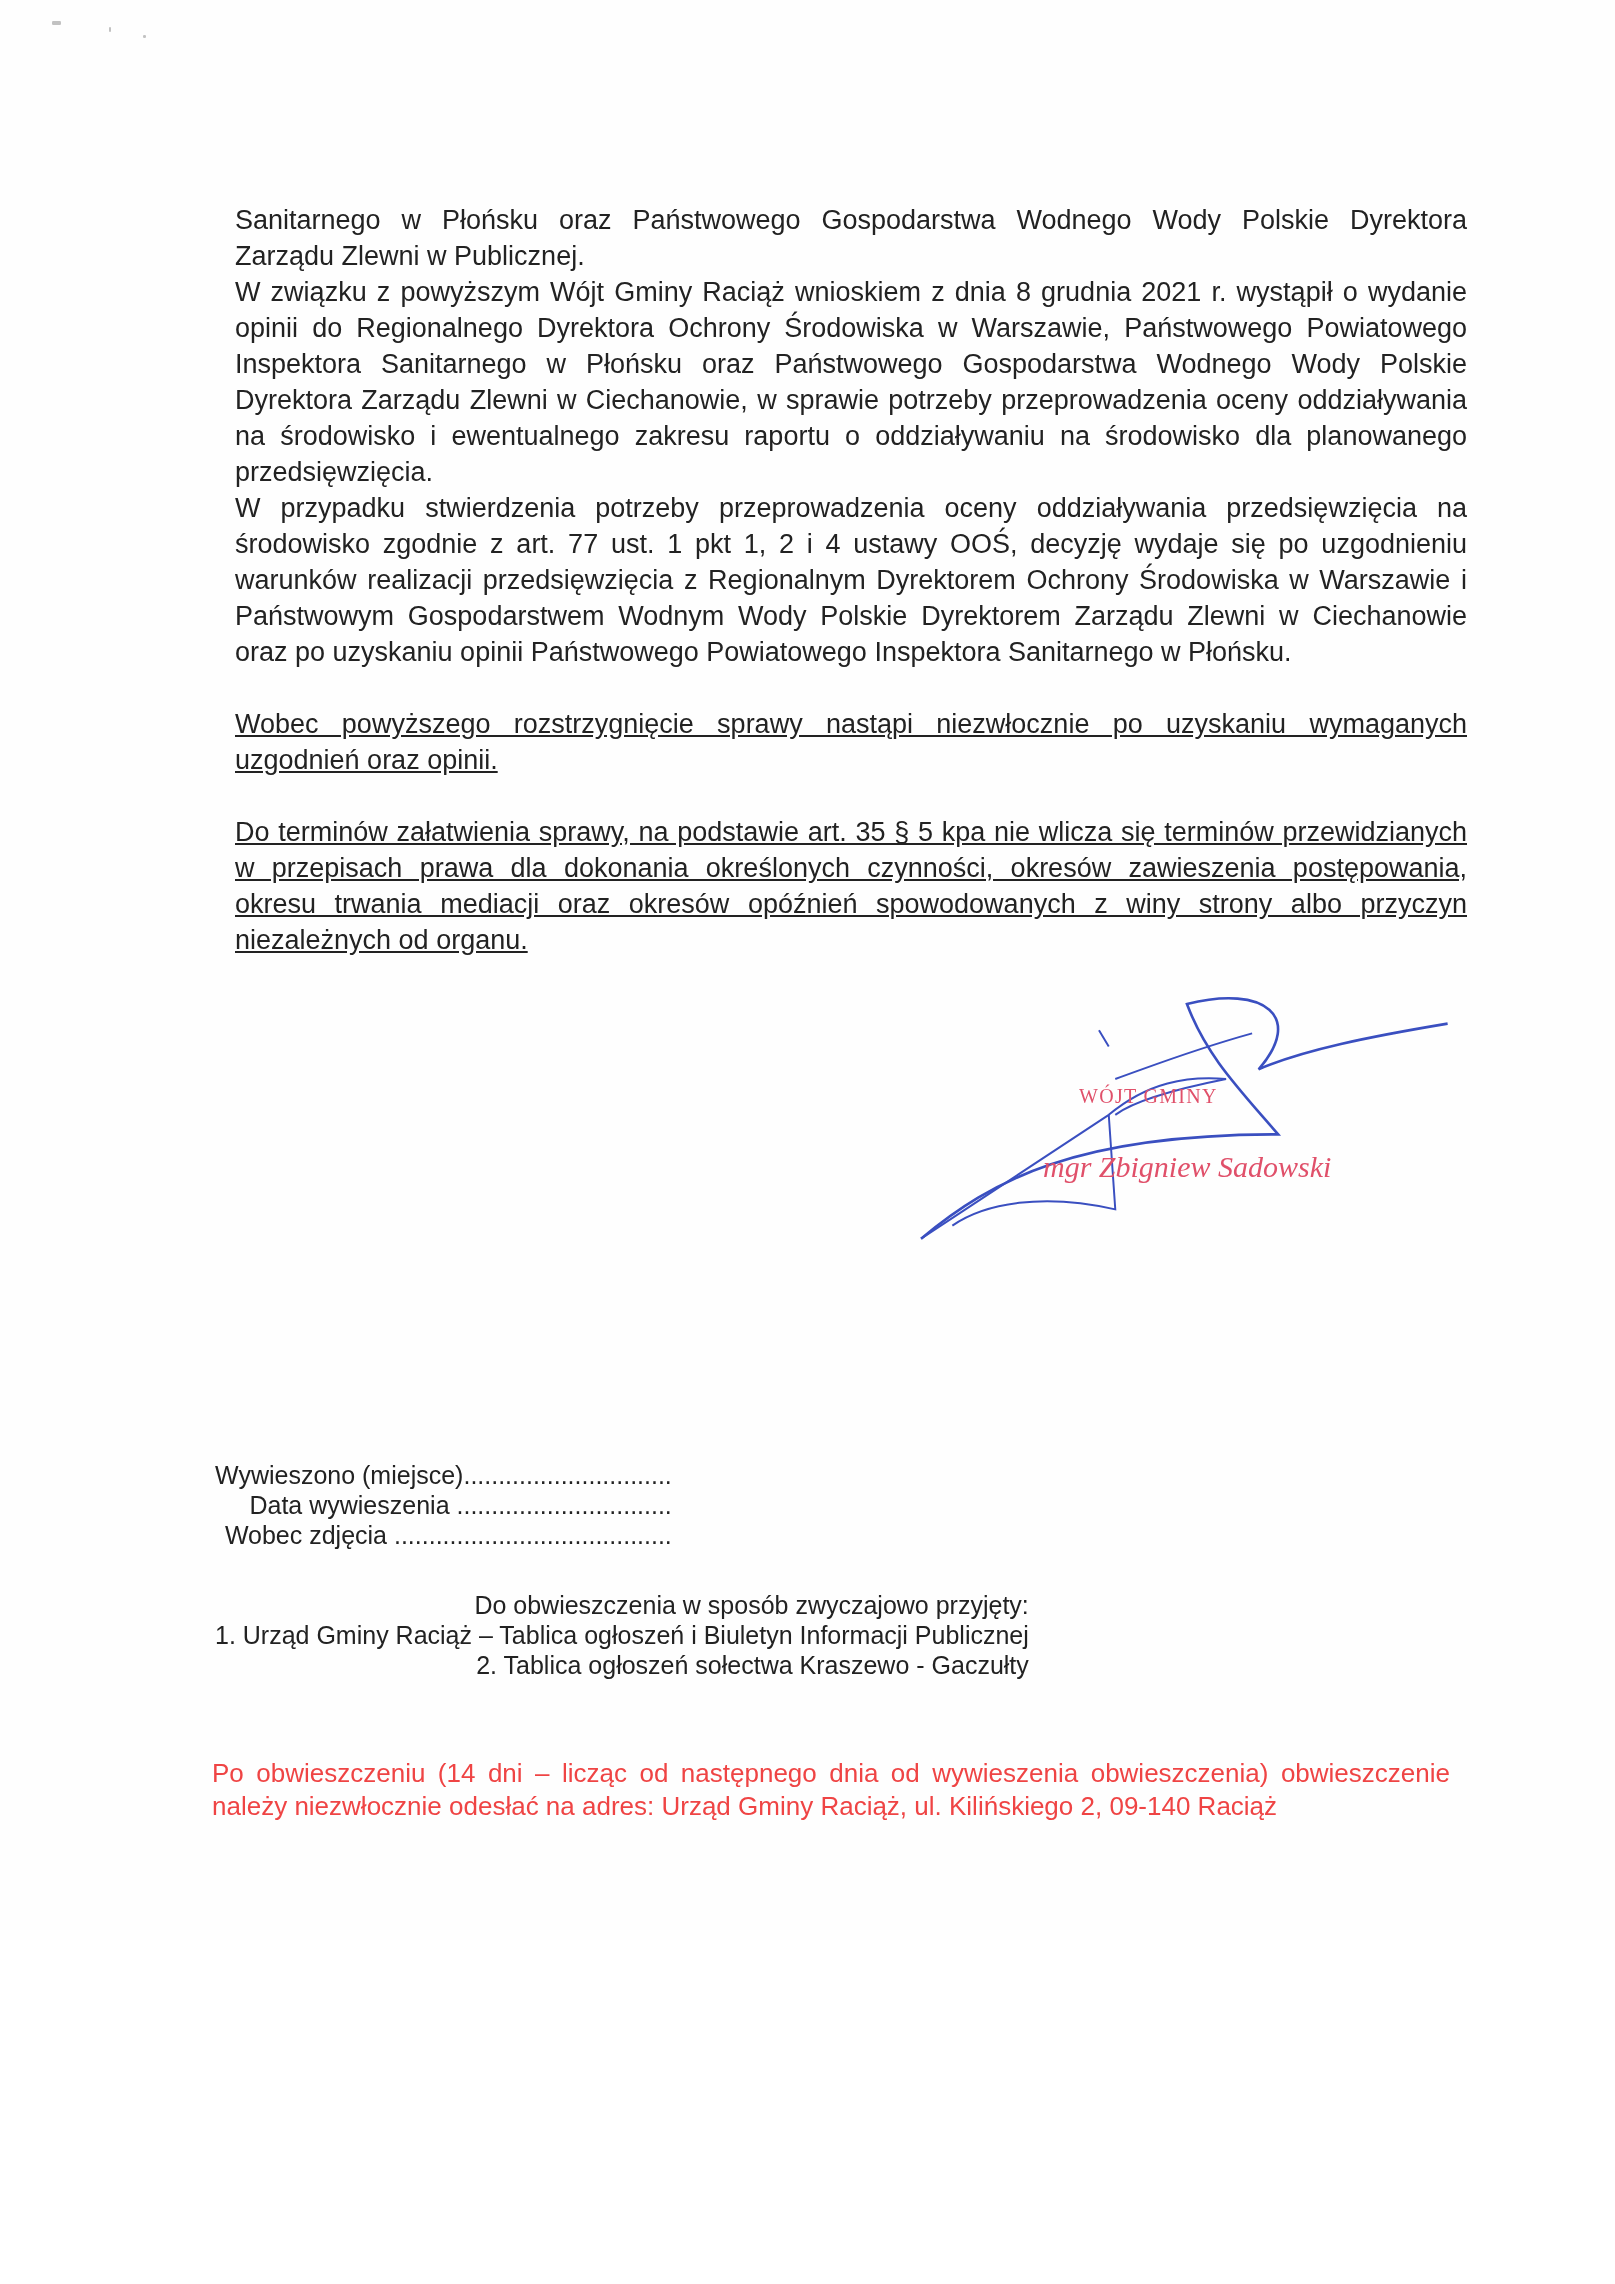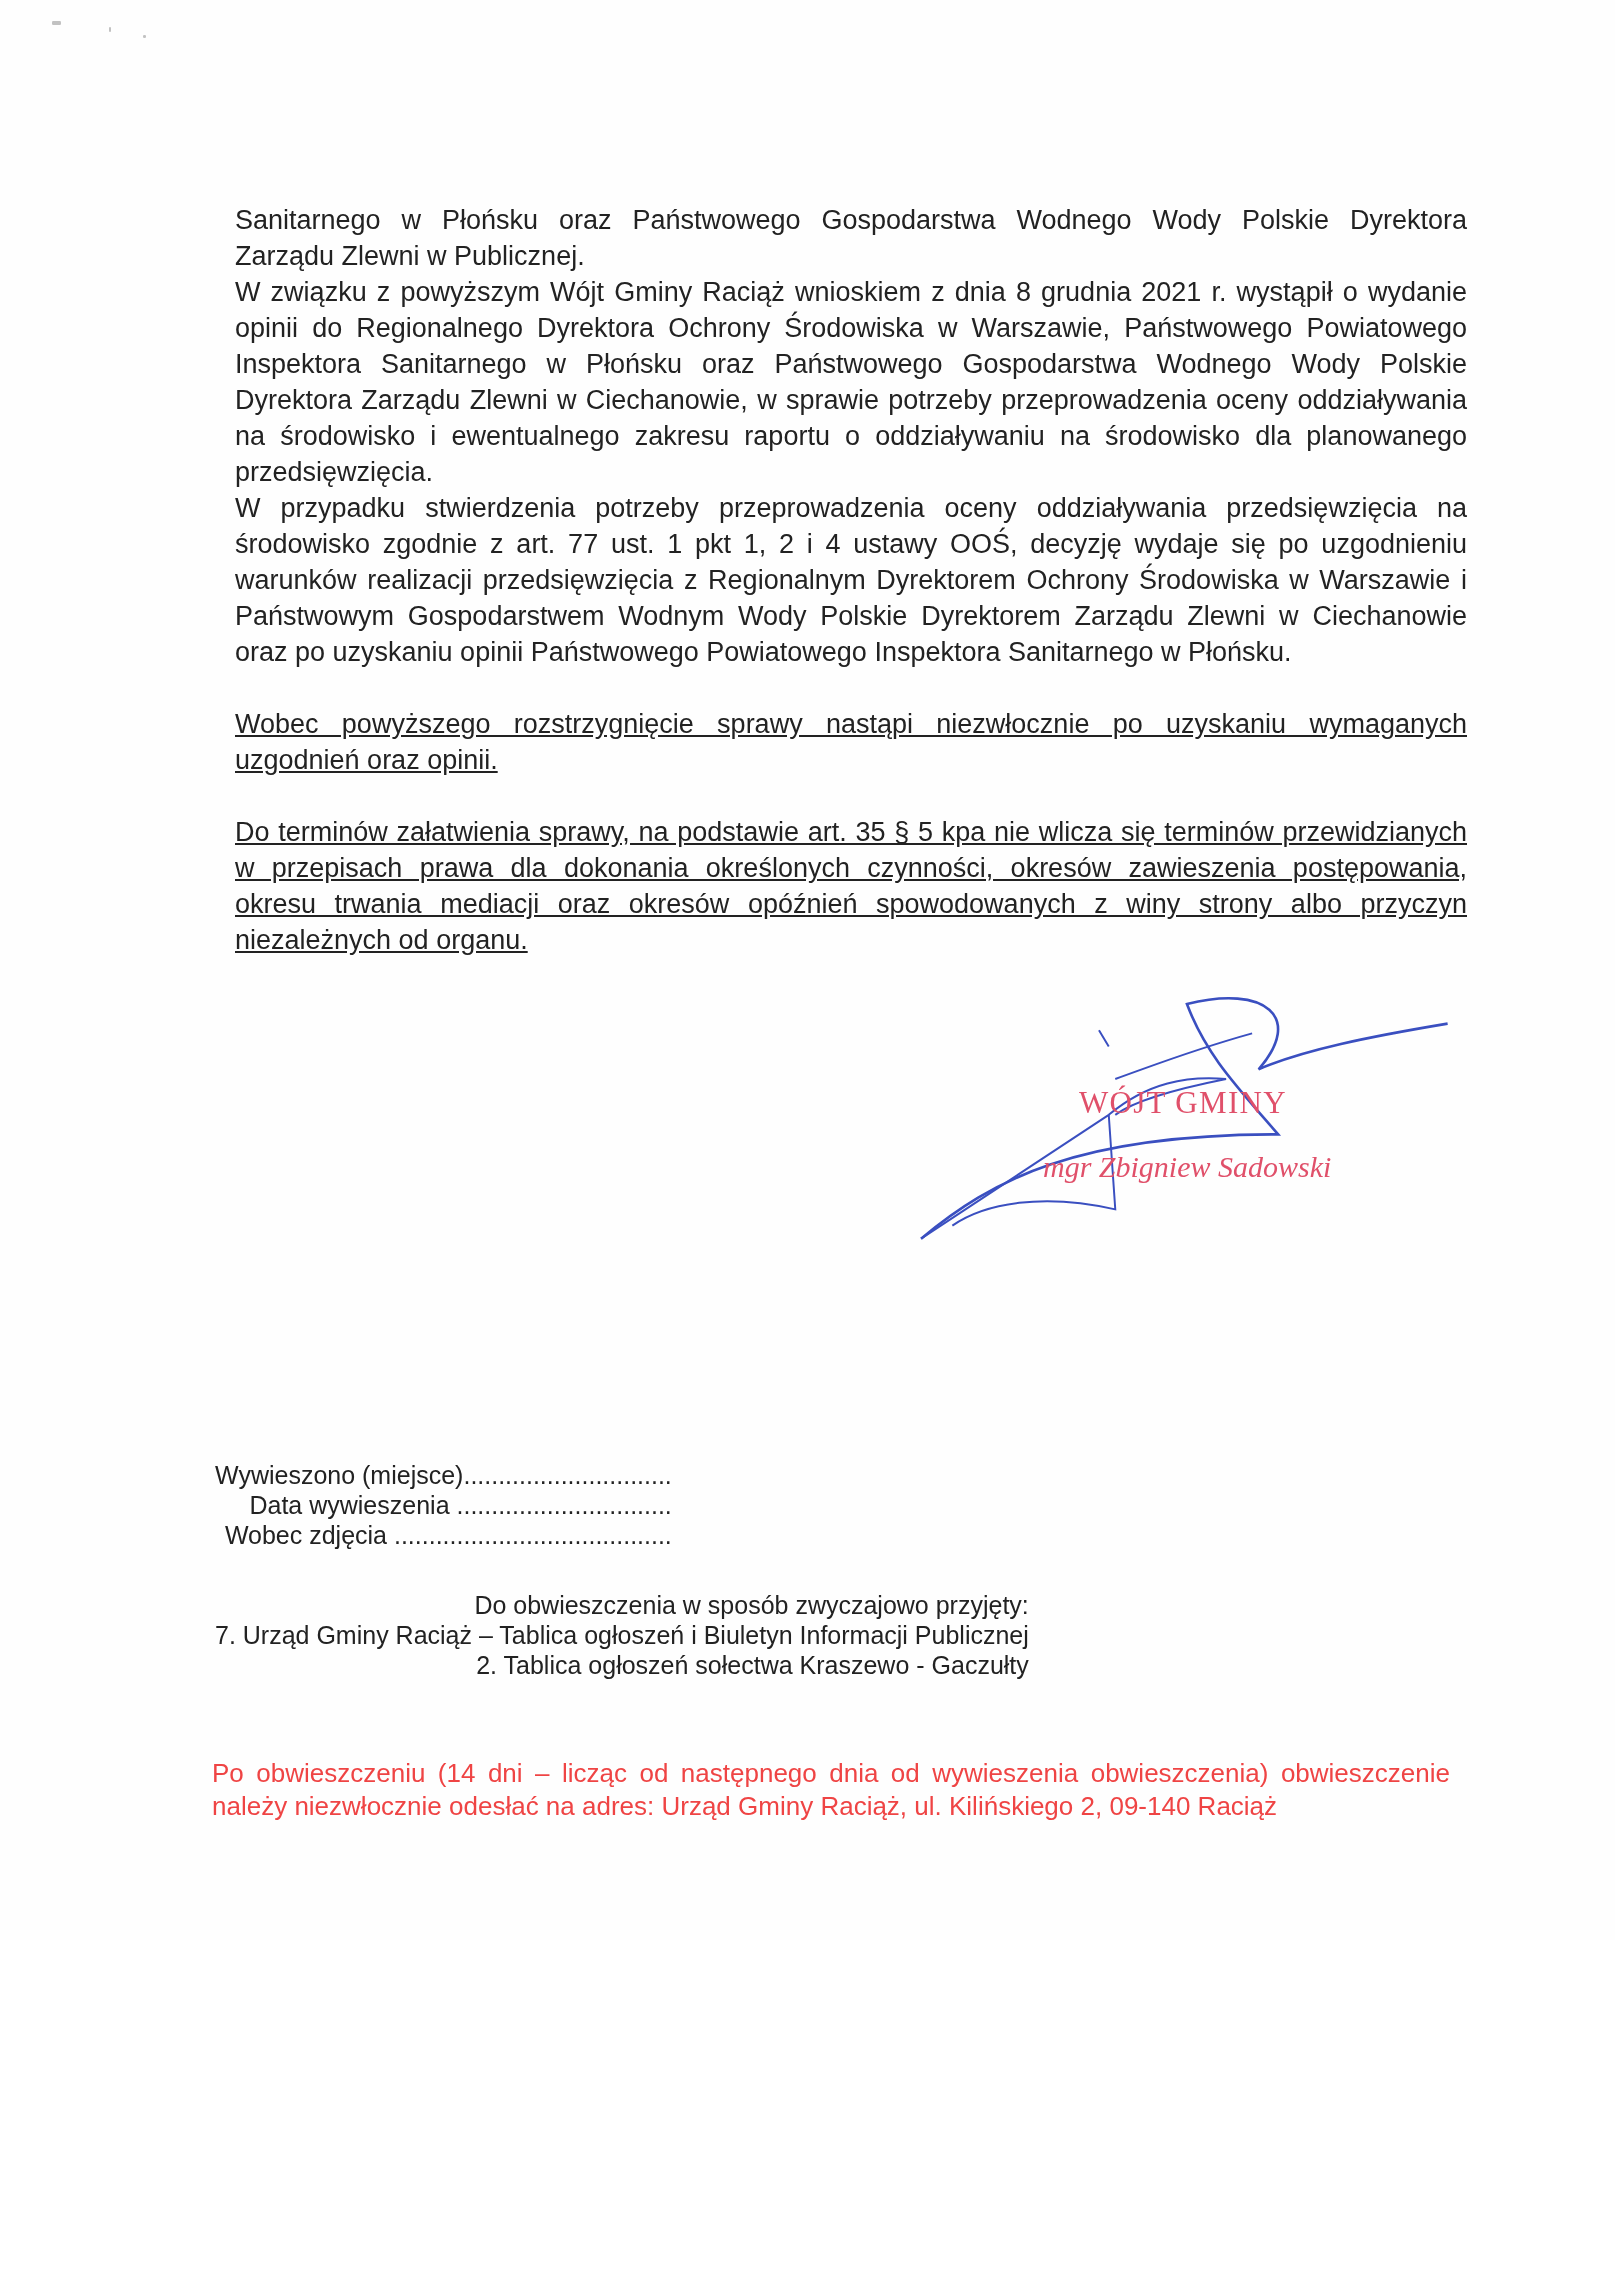--- a/index.html
+++ b/index.html
@@ -11,21 +11,21 @@
     font-size: 27px; line-height: 36px; color: #222222;
     text-align: justify; letter-spacing: 0px;
   }
   .txt p { margin: 0; }
   .txt p.gap { margin-top: 36px; text-decoration: underline; }
   .justify-last { text-align-last: justify; }
   .lower { position: absolute; left: 215px; font-family: "Liberation Sans", sans-serif; font-size: 25px; line-height: 30px; color: #222; }
   .lower p { margin: 0; text-align: right; }
   .footer-txt { position: absolute; left: 212px; width: 1238px; top: 1757px; font-family: "Liberation Sans", sans-serif; font-size: 26px; line-height: 33px; color: #ef4444; text-align: justify; }
   .footer-txt p { margin: 0; }
-  .stamp1 { position: absolute; left: 1079px; top: 1085px; font-family: "Liberation Serif", serif; font-size: 31px; color: #e0506a; letter-spacing: 1.3px; }
+  .stamp1 { position: absolute; left: 1079px; top: 1085px; font-family: "Liberation Serif", serif; font-size: 20px; color: #e0506a; letter-spacing: 1.3px; }
   .stamp2 { position: absolute; left: 1043px; top: 1150px; font-family: "Liberation Serif", serif; font-style: italic; font-size: 30px; color: #e0506a; }
   .sig { position: absolute; left: 913px; top: 978px; width: 587px; height: 391px; }
   .artifact { position: absolute; background: #999; border-radius: 1.3px; opacity: .6; }
 </style>
 </head>
 <body>
 
 <div class="page">
 
   <div class="artifact" style="left:52px;top:21px;width:9px;height:3.9px;"></div>
@@ -52,21 +52,21 @@
   <div class="stamp2">mgr Zbigniew Sadowski</div>
 
   <div class="lower" style="top:1460px;">
     <p>Wywieszono (miejsce)..............................</p>
     <p>Data wywieszenia ...............................</p>
     <p>Wobec zdjęcia ........................................</p>
   </div>
 
   <div class="lower" style="top:1590px;">
     <p>Do obwieszczenia w sposób zwyczajowo przyjęty:</p>
-    <p>7. Urząd Gminy Raciąż – Tablica ogłoszeń i Biuletyn Informacji Publicznej</p>
+    <p>1. Urząd Gminy Raciąż – Tablica ogłoszeń i Biuletyn Informacji Publicznej</p>
     <p>2. Tablica ogłoszeń sołectwa Kraszewo - Gaczułty</p>
   </div>
 
   <div class="footer-txt">
     <p>Po obwieszczeniu (14 dni – licząc od następnego dnia od wywieszenia obwieszczenia) obwieszczenie należy niezwłocznie odesłać na adres: Urząd Gminy Raciąż, ul. Kilińskiego 2, 09-140 Raciąż</p>
   </div>
 </div>
 
 
 </body></html>

